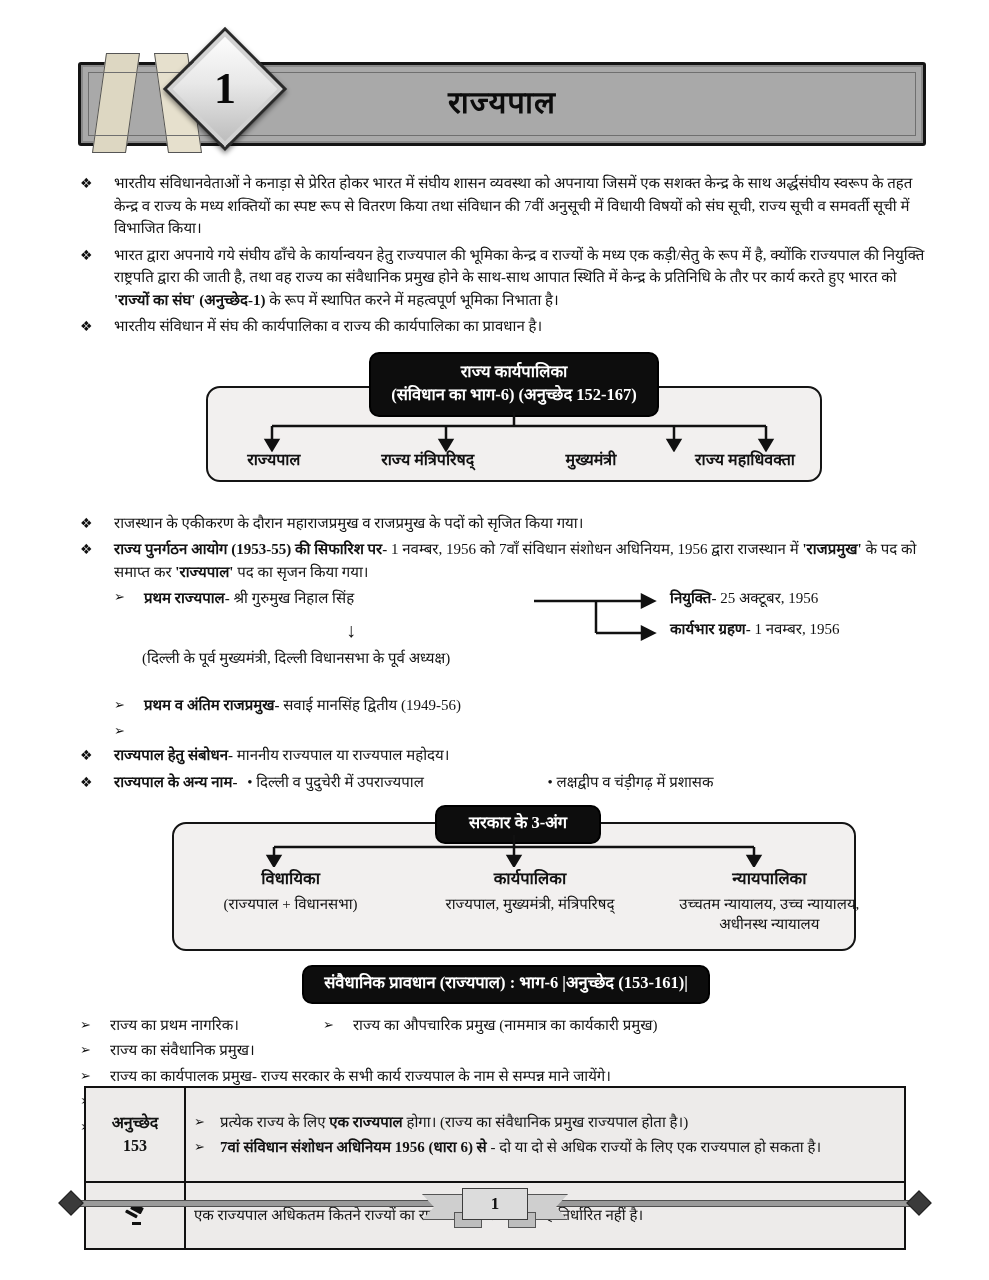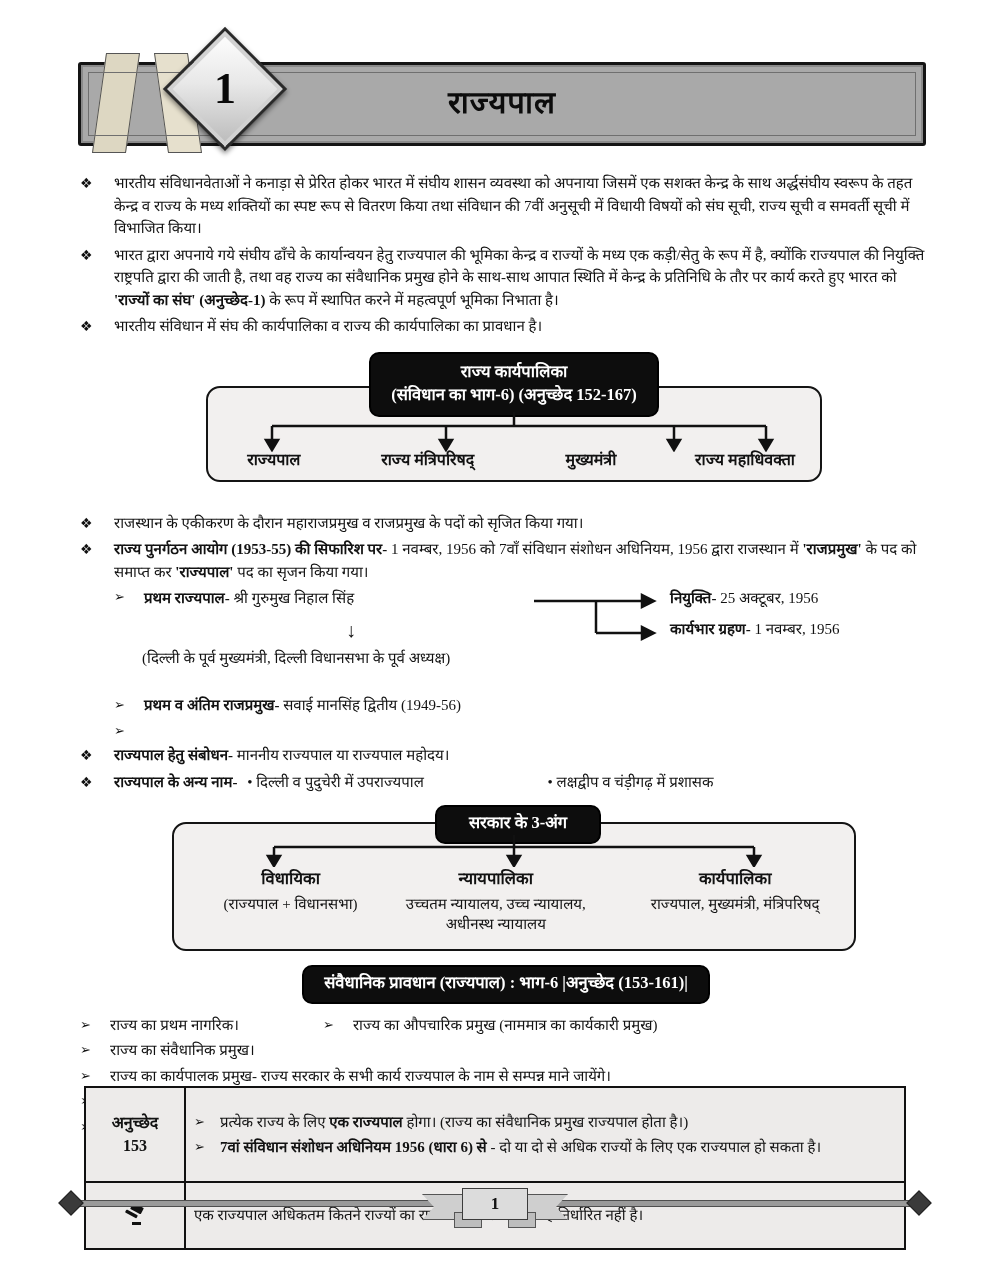--- a/index.html
+++ b/index.html
@@ -239,27 +239,27 @@
           <polygon points="102,31 96,21 108,21"></polygon>
           <polygon points="342,31 336,21 348,21"></polygon>
           <polygon points="582,31 576,21 588,21"></polygon>
         </g>
       </svg>
       <div class="cols">
         <div class="col d2-c1">
           <div class="t">विधायिका</div>
           <div class="d">(राज्यपाल + विधानसभा)</div>
         </div>
+        <div class="col d2-c2">
+          <div class="t">कार्यपालिका</div>
+          <div class="d">राज्यपाल, मुख्यमंत्री, मंत्रिपरिषद्</div>
+        </div>
         <div class="col d2-c3">
           <div class="t">न्यायपालिका</div>
           <div class="d" style="max-width:220px;margin:2px auto 0;">उच्चतम  न्यायालय, उच्च न्यायालय, अधीनस्थ न्यायालय</div>
-        </div>
-        <div class="col d2-c2">
-          <div class="t">कार्यपालिका</div>
-          <div class="d">राज्यपाल, मुख्यमंत्री, मंत्रिपरिषद्</div>
         </div>
       </div>
     </div>
 
     <div class="black-box section-bar">संवैधानिक प्रावधान (राज्यपाल) : भाग-6 |अनुच्छेद (153-161)|</div>
 
     <div>
       <div class="arrow-row prov-row" style="margin-left:0;">
         <span style="display:flex;">
           <span class="arrow-marker">➢</span>

